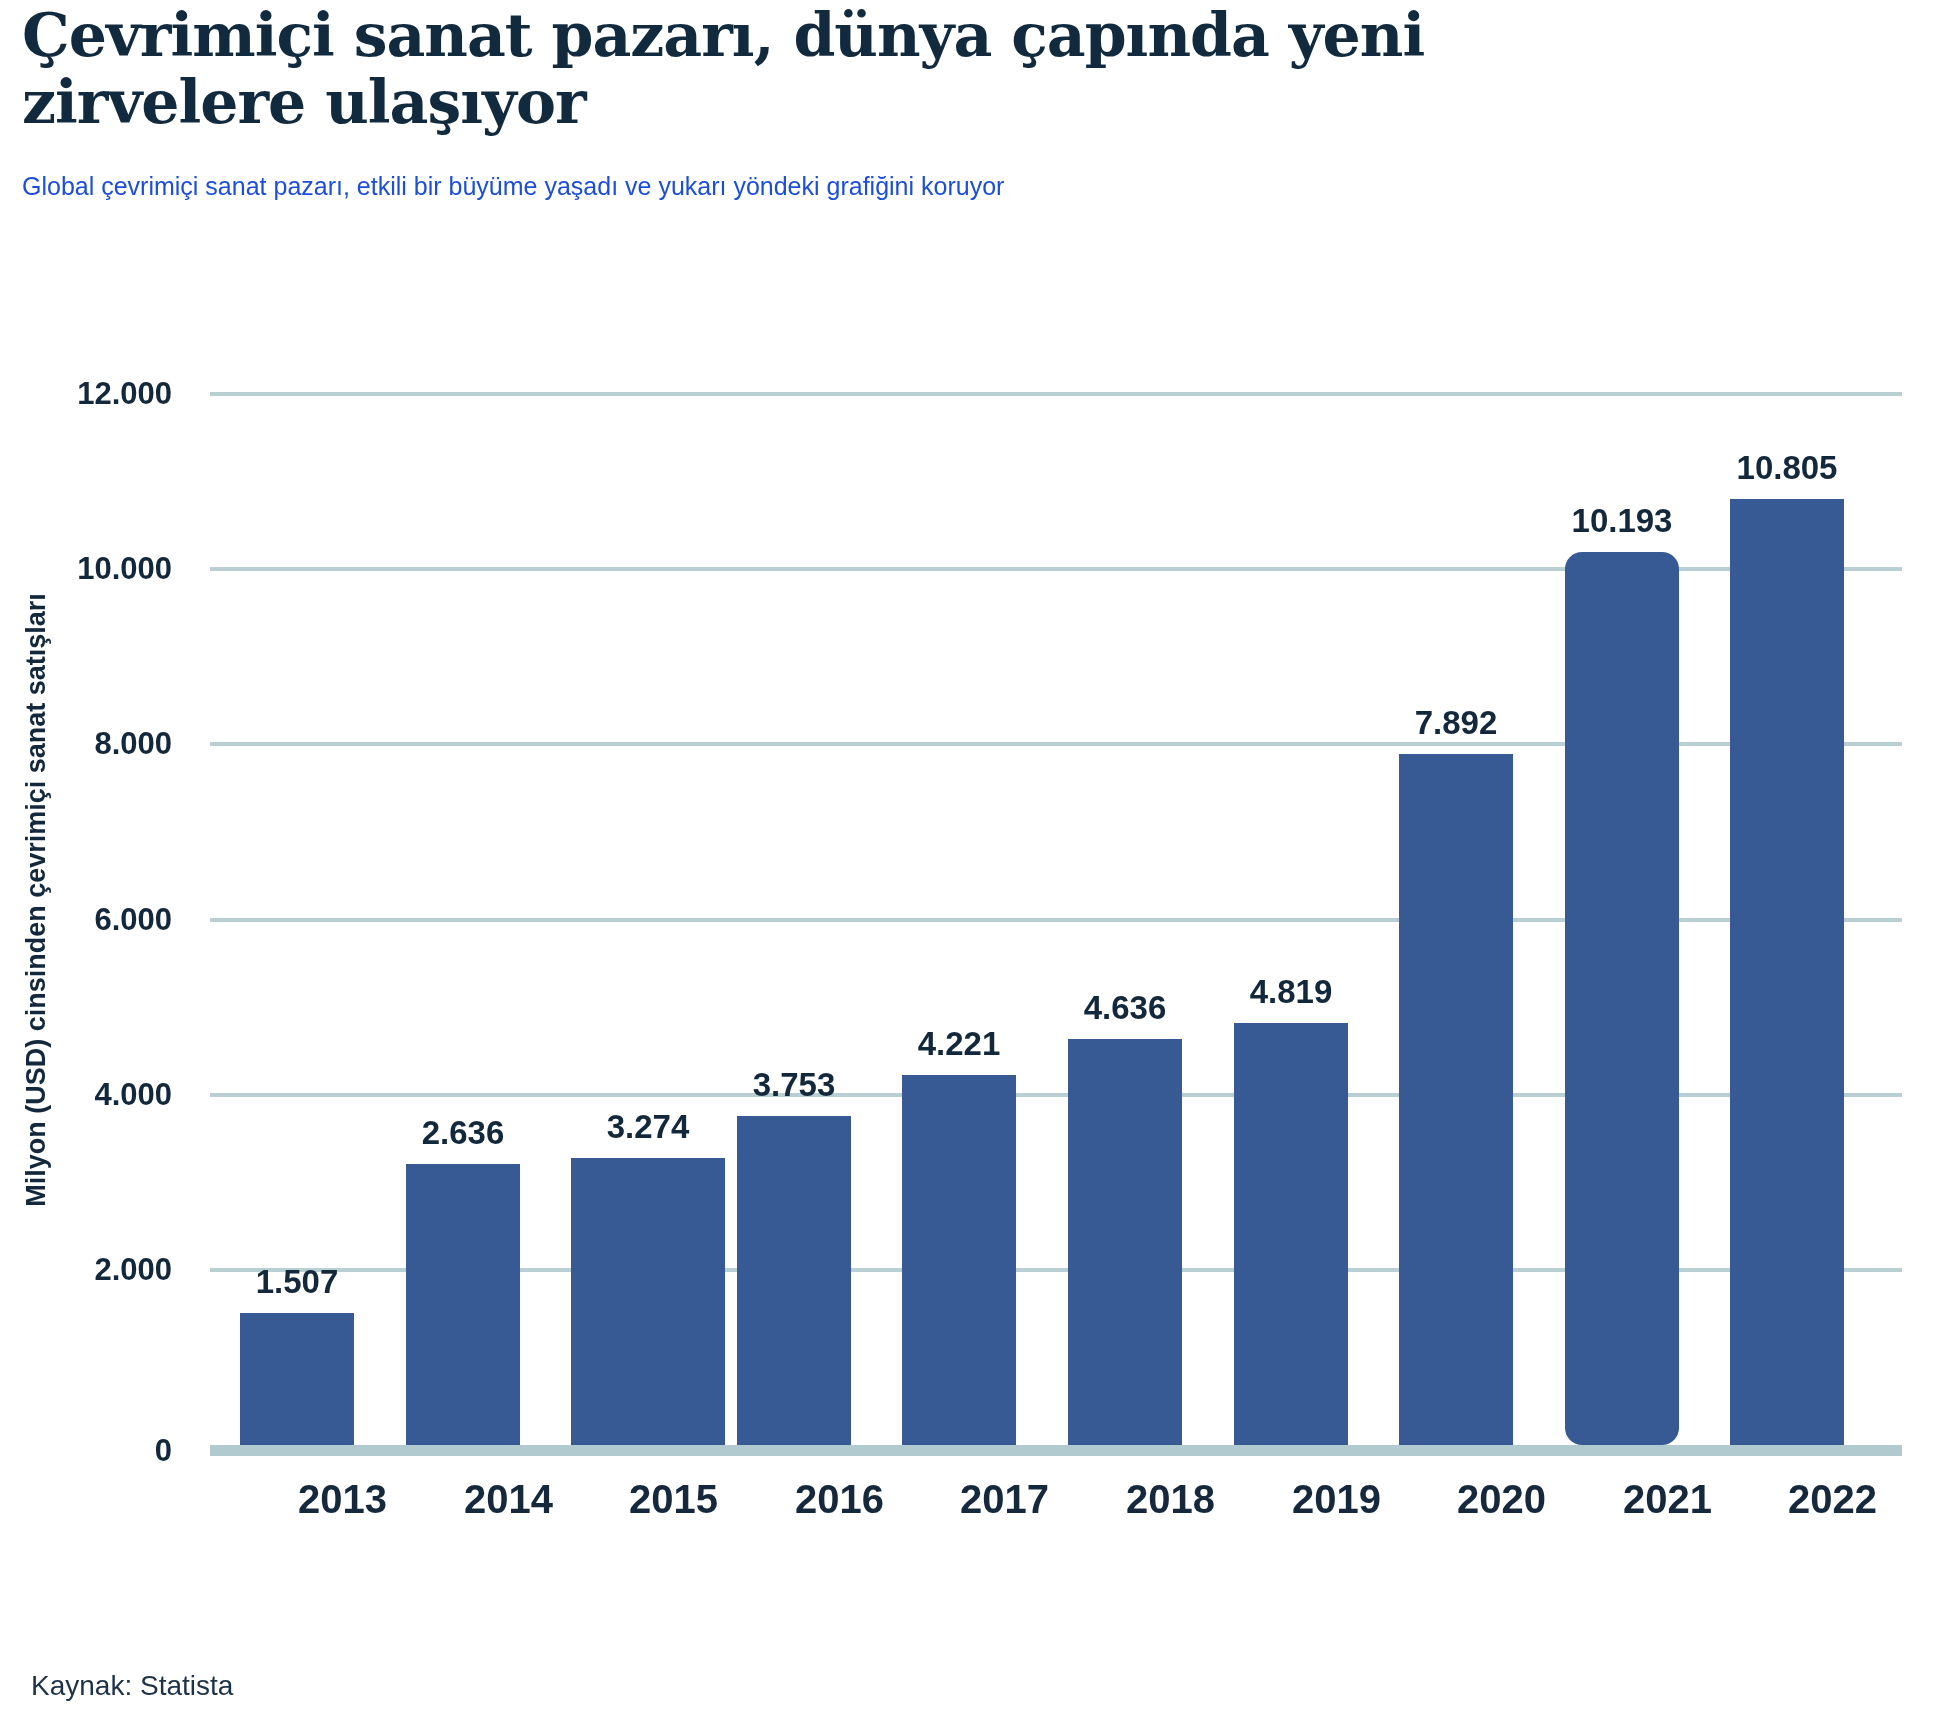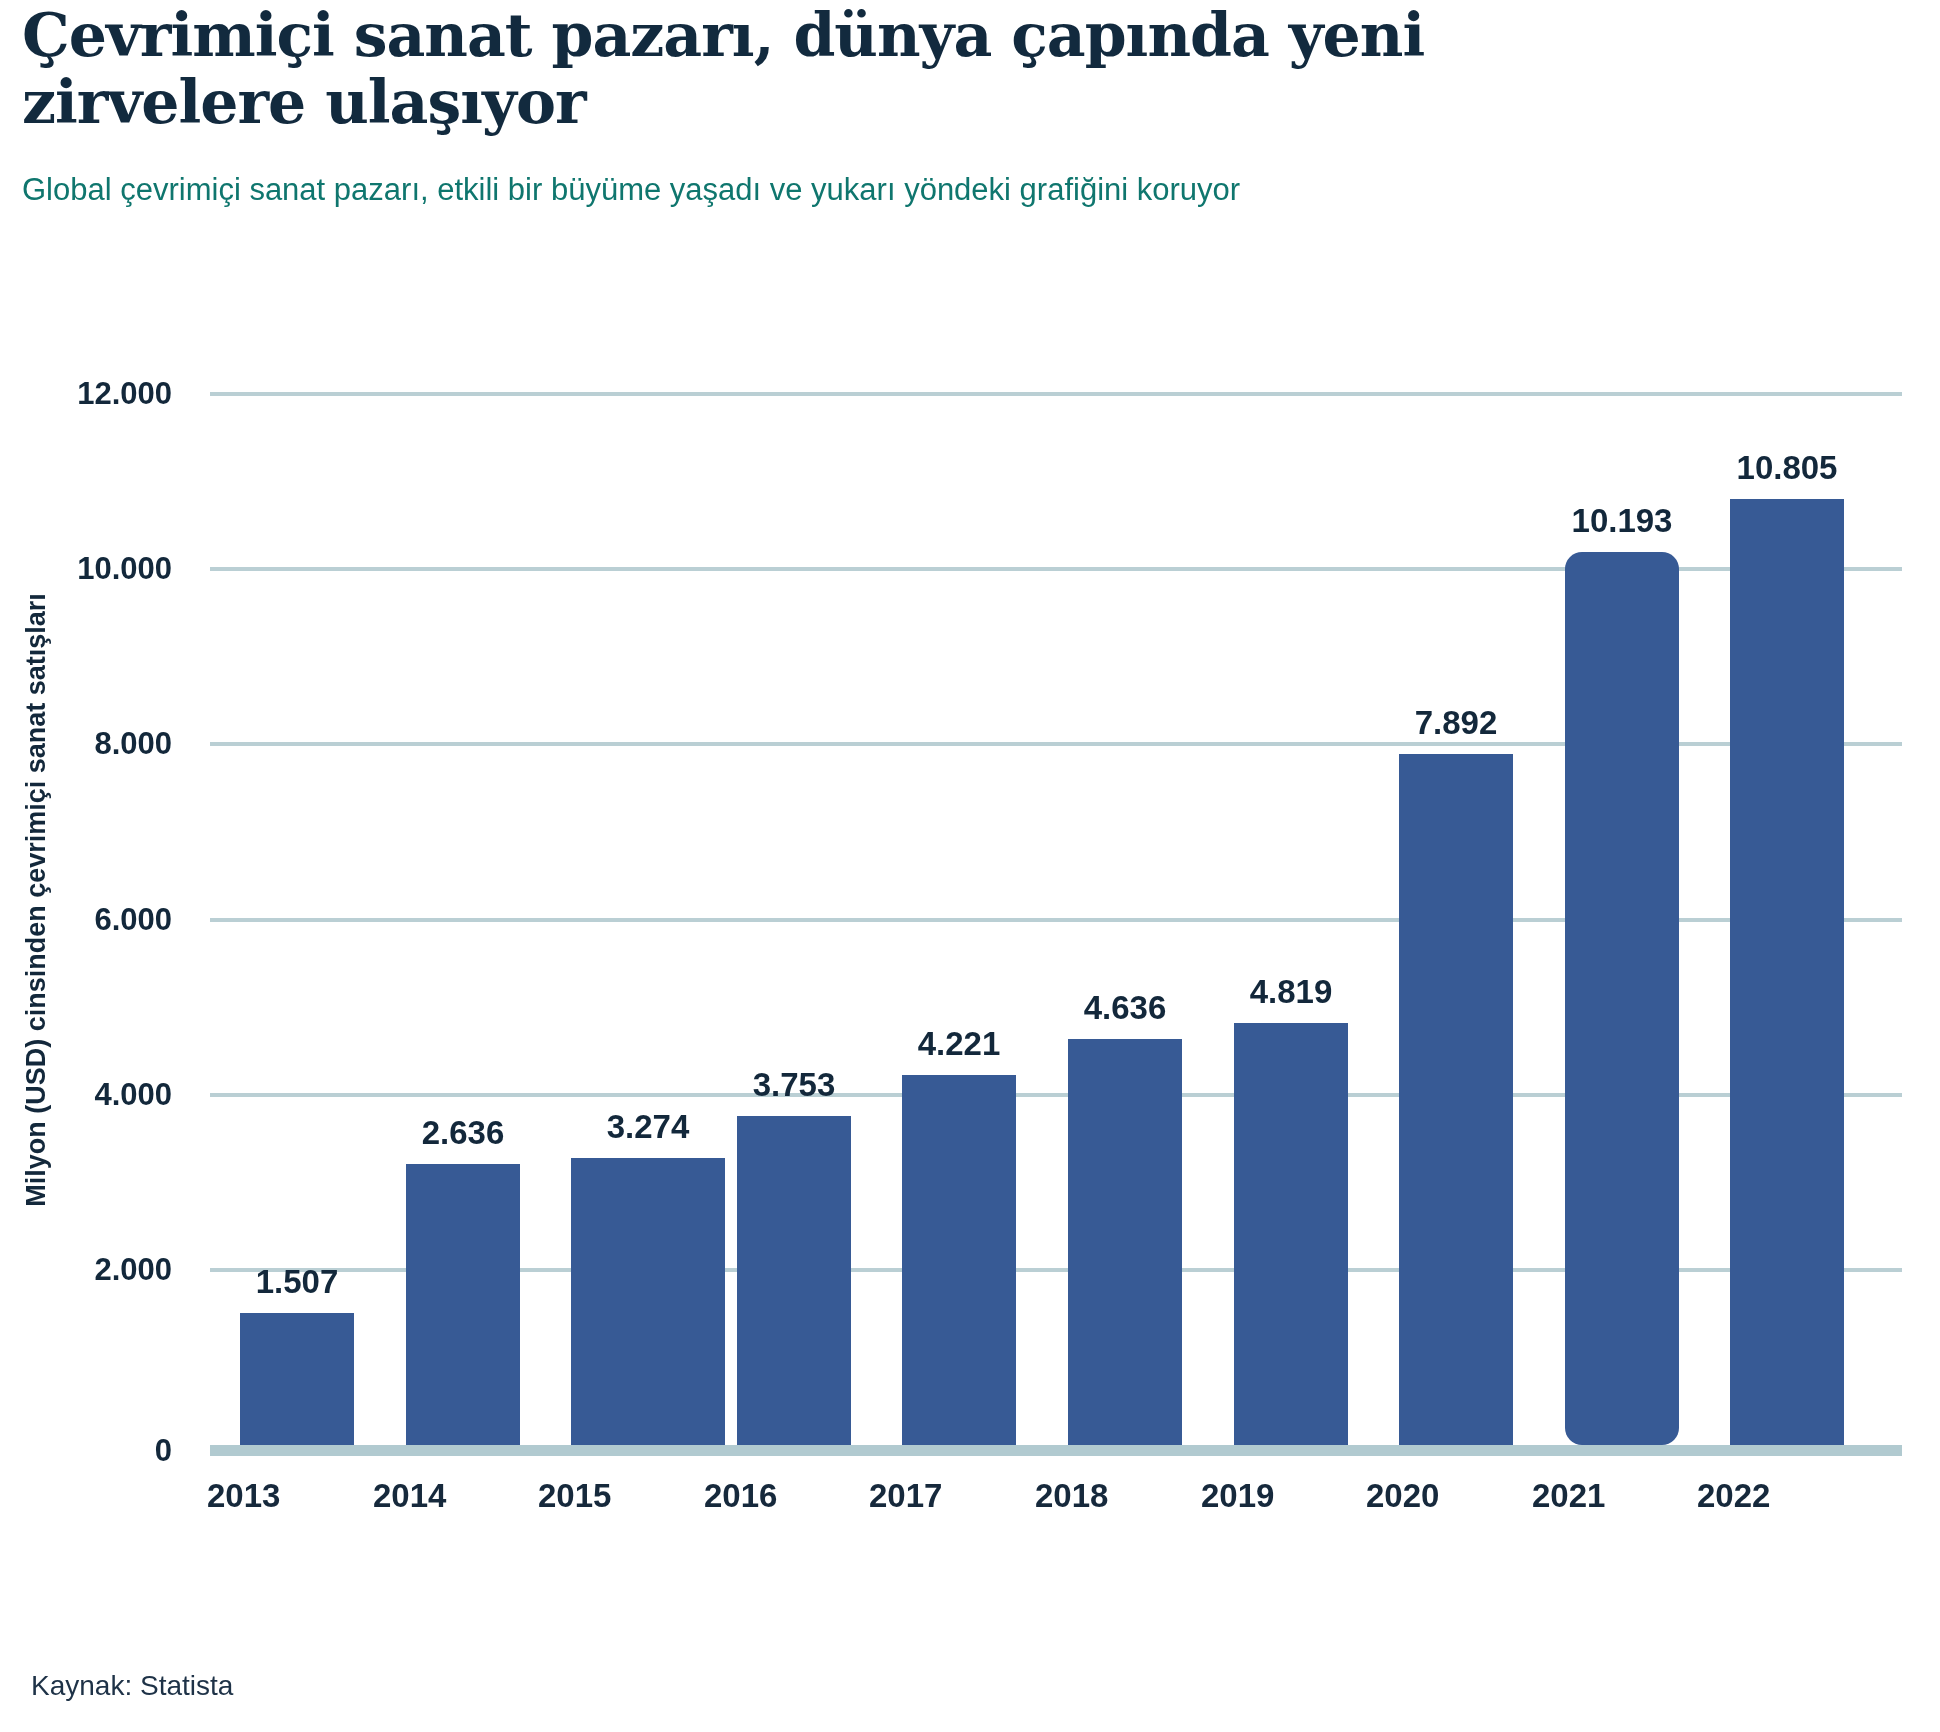--- a/index.html
+++ b/index.html
@@ -29,23 +29,23 @@
     line-height: 1.12;
     letter-spacing: -1px;
     color: #122a3e;
   }
   .subtitle {
     position: absolute;
     left: 22px;
     top: 172px;
     width: 1700px;
     margin: 0;
-    font-size: 31px;
+    font-size: 25px;
     font-weight: 400;
-    color: #0f766e;
+    color: #1d4ed8;
   }
   .chart {
     position: absolute;
     left: 0;
     top: 0;
     width: 1940px;
     height: 1732px;
   }
   .y-axis-title {
     position: absolute;
@@ -106,22 +106,22 @@
     margin-bottom: 12px;
     white-space: nowrap;
     font-size: 33px;
     font-weight: 700;
     color: #13283b;
   }
   .xlabel {
     position: absolute;
     top: 1477px;
     width: 180px;
-    text-align: left;
-    font-size: 33px;
+    text-align: right;
+    font-size: 40px;
     font-weight: 700;
     color: #16293c;
   }
   .source {
     position: absolute;
     left: 23px;
     top: 1662px;
     margin: 8px;
     font-size: 28px;
     font-weight: 400;

